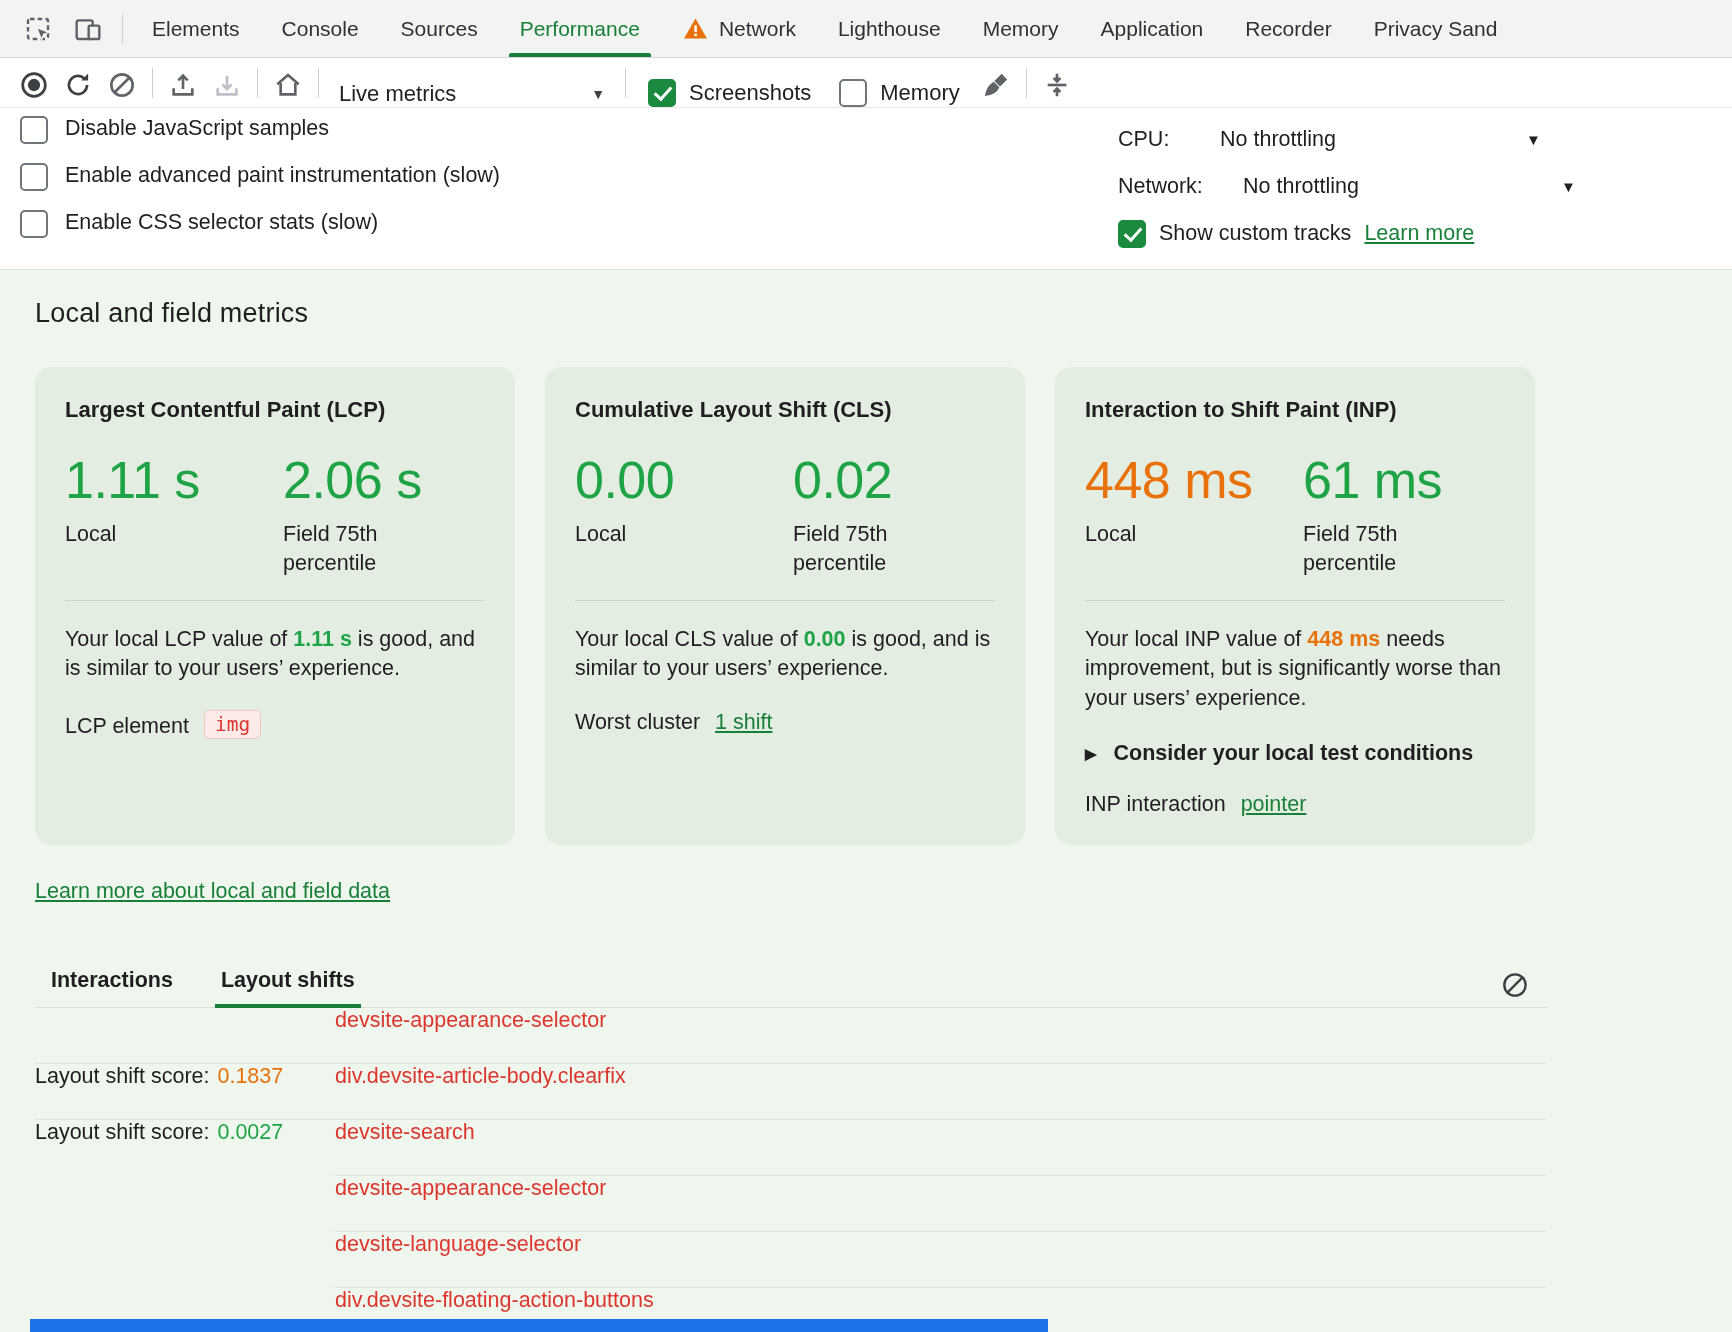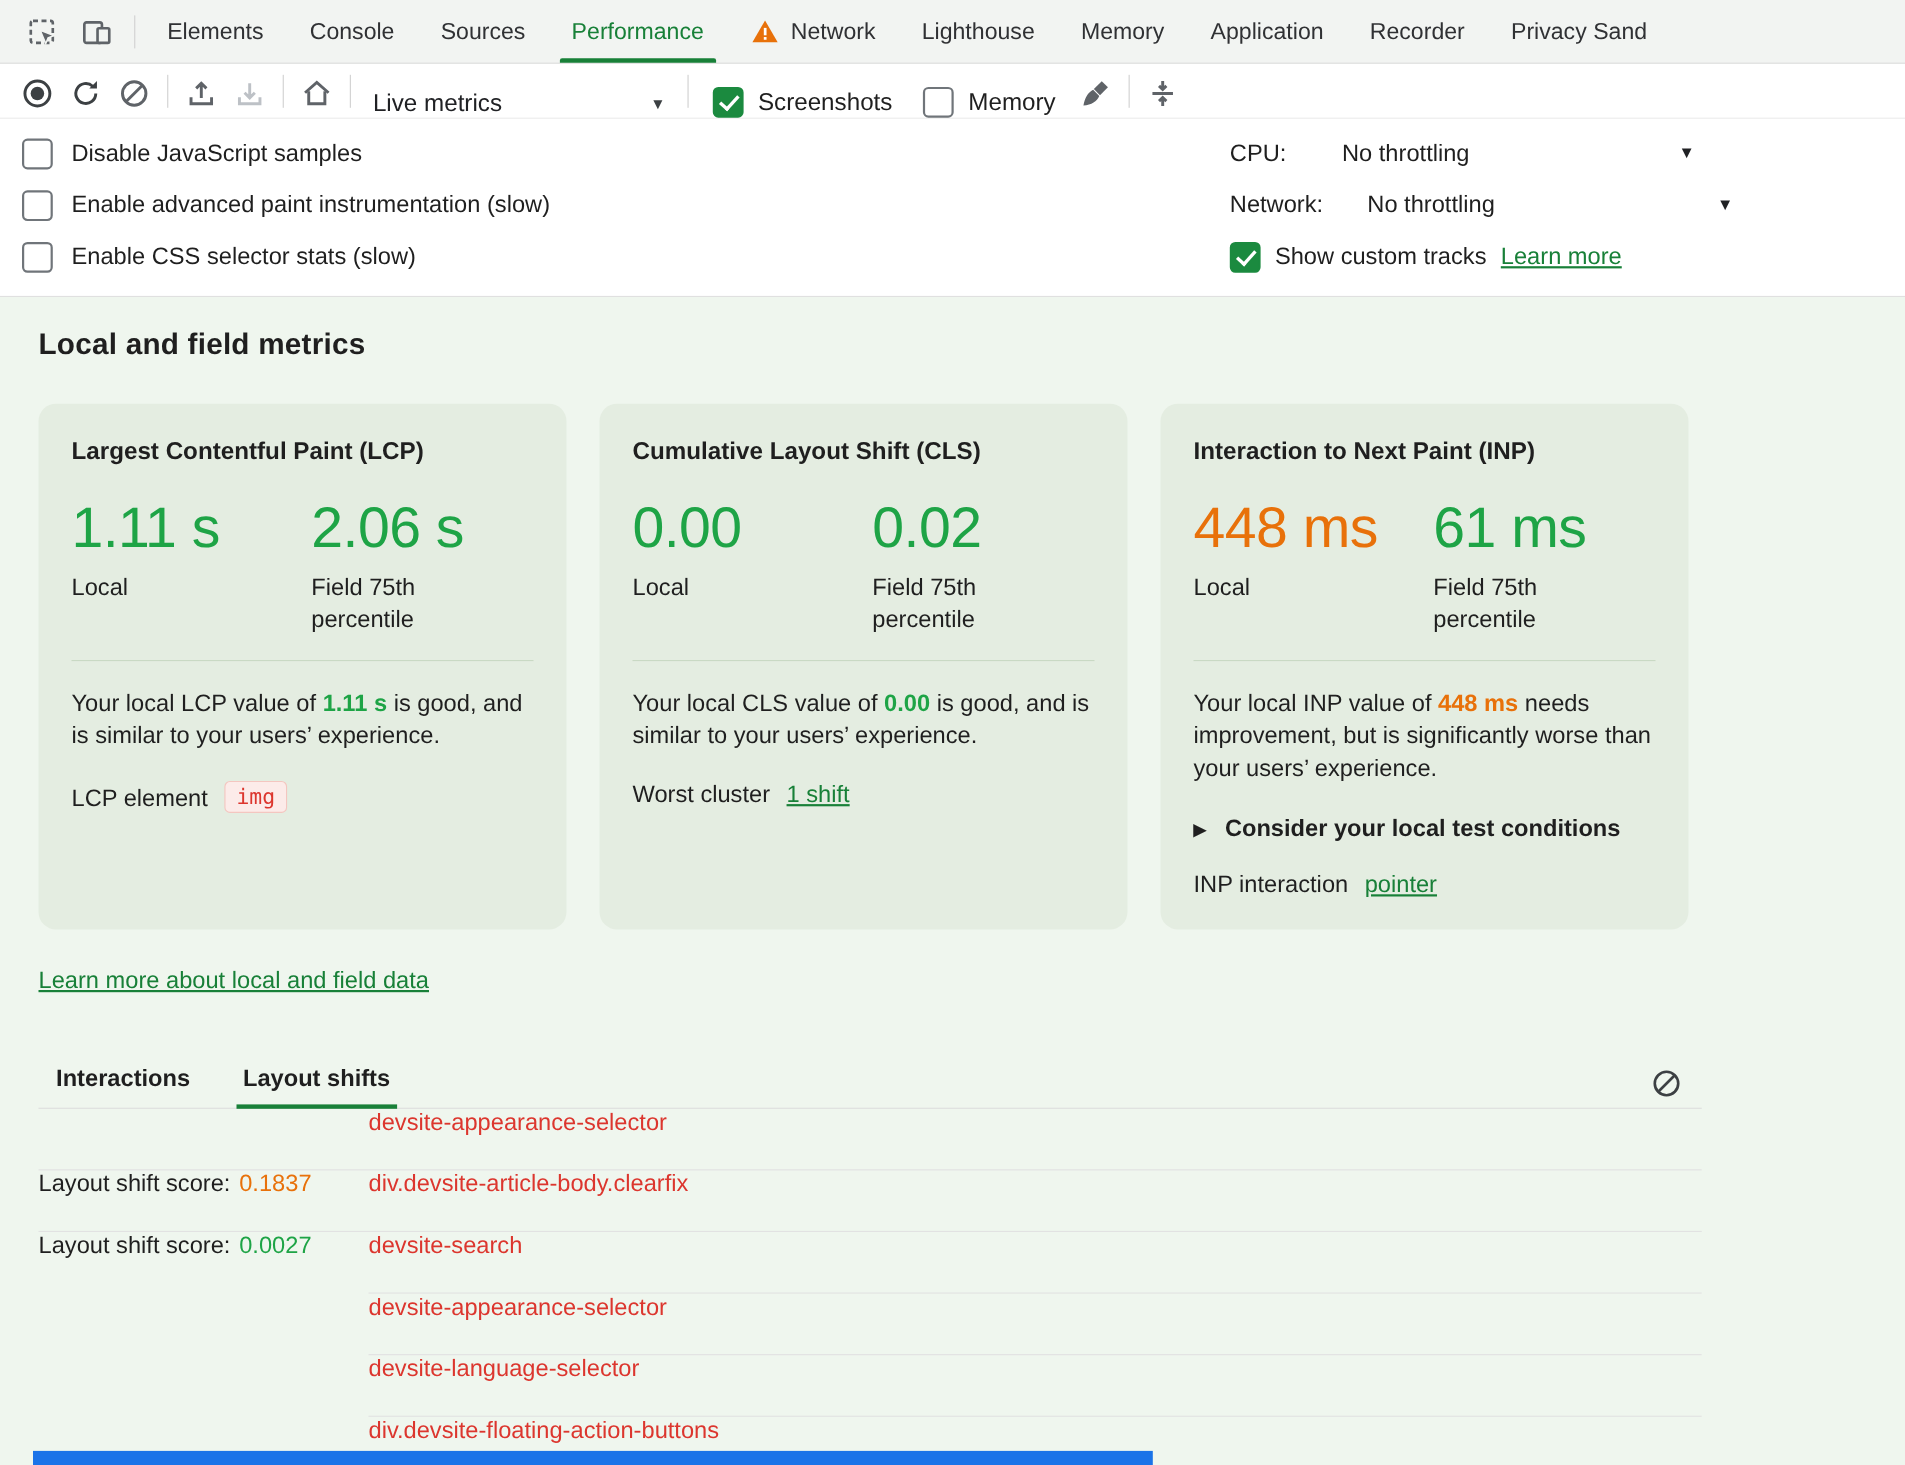--- a/index.html
+++ b/index.html
@@ -28,31 +28,31 @@
   .toolbar { height: 50px; background: #fff; border-bottom: 1px solid #e9e9e9; display: flex; align-items: flex-end; padding-left: 12px; }
   .dropdown { display: flex; align-items: center; justify-content: space-between; font-size: 22px; color: #202124; padding: 0 12px; min-width: 290px; cursor: pointer; }
   .dd-arrow { font-size: 14px; color: #3c4043; margin-left: 18px; }
   .check-ctl { display: flex; align-items: center; gap: 13px; padding: 0 14px; font-size: 22px; cursor: pointer; }
   .cb { width: 28px; height: 28px; border: 2px solid #70757a; border-radius: 5px; background: #fff; position: relative; flex: none; display: inline-block; }
   .cb.checked { background: #1b8a3f; border-color: #1b8a3f; }
   .cb.checked::after { content: ""; position: absolute; left: 8px; top: 2px; width: 7px; height: 14px; border: solid #fff; border-width: 0 3px 3px 0; transform: rotate(42deg); }
 
   
   .settings { background: #fff; border-bottom: 1px solid #e0e0e0; position: relative; padding: 8px 0 12px 0; }
-  .setting-row { display: flex; align-items: center; gap: 17px; height: 47px; padding-left: 20px; font-size: 21.5px; cursor: pointer; }
+  .setting-row { display: flex; gap: 17px; height: 47px; padding-left: 20px; font-size: 21.5px; cursor: pointer; }
   .settings-right { position: absolute; top: 8px; left: 1118px; right: 0; }
   .sel-row { display: flex; align-items: center; height: 47px; font-size: 21.5px; position: relative; cursor: pointer; }
   .sel-label { display: inline-block; min-width: 78px; margin-right: 24px; }
   .sel-label.wide { min-width: 115px; margin-right: 10px; }
   .sel-arrow { position: absolute; font-size: 15px; color: #202124; top: 15px; }
   .custom-tracks { display: flex; align-items: center; gap: 13px; height: 47px; font-size: 21.5px; }
 
   
   .content { background: #eff6ee; min-height: 1063px; padding: 28px 0 0 35px; position: relative; }
-  .h-metrics { font-size: 27px; font-weight: 700; letter-spacing: .2px; }
+  .h-metrics { font-size: 27px; font-weight: 400; letter-spacing: .2px; }
   .glink { color: #188038; text-decoration: underline; cursor: pointer; }
 
   .cards { display: flex; gap: 30px; margin-top: 38px; width: 1500px; }
   .card { width: 480px; min-height: 435px; background: #e4ede1; border-radius: 16px; padding: 30px 30px 28px 30px; }
   .card-title { font-size: 22px; font-weight: 700; }
   .values { display: flex; margin-top: 30px; }
   .value-block:first-child { width: 218px; flex: none; }
   .big { font-size: 52px; line-height: 1.05; letter-spacing: -0.5px; }
   .green { color: #1ea446; }
   .orange { color: #e8710a; }
@@ -281,21 +281,21 @@
       </div>
       <div class="card-divider"></div>
       <p class="desc"><span>Your local CLS value of </span><span class="desc-val green">0.00</span><span> is good, and is similar to your users’ experience.</span></p>
       <div class="card-footer">
         <span>Worst cluster</span>
         <a class="glink">1 shift</a>
       </div>
     </div>
 
     <div class="card">
-      <div class="card-title">Interaction to Next Paint (INP)</div>
+      <div class="card-title">Interaction to Shift Paint (INP)</div>
       <div class="values">
         <div class="value-block">
           <div class="big orange">448 ms</div>
           <div class="vlabel">Local</div>
         </div>
         <div class="value-block">
           <div class="big green">61 ms</div>
           <div class="vlabel">Field 75th percentile</div>
         </div>
       </div>

